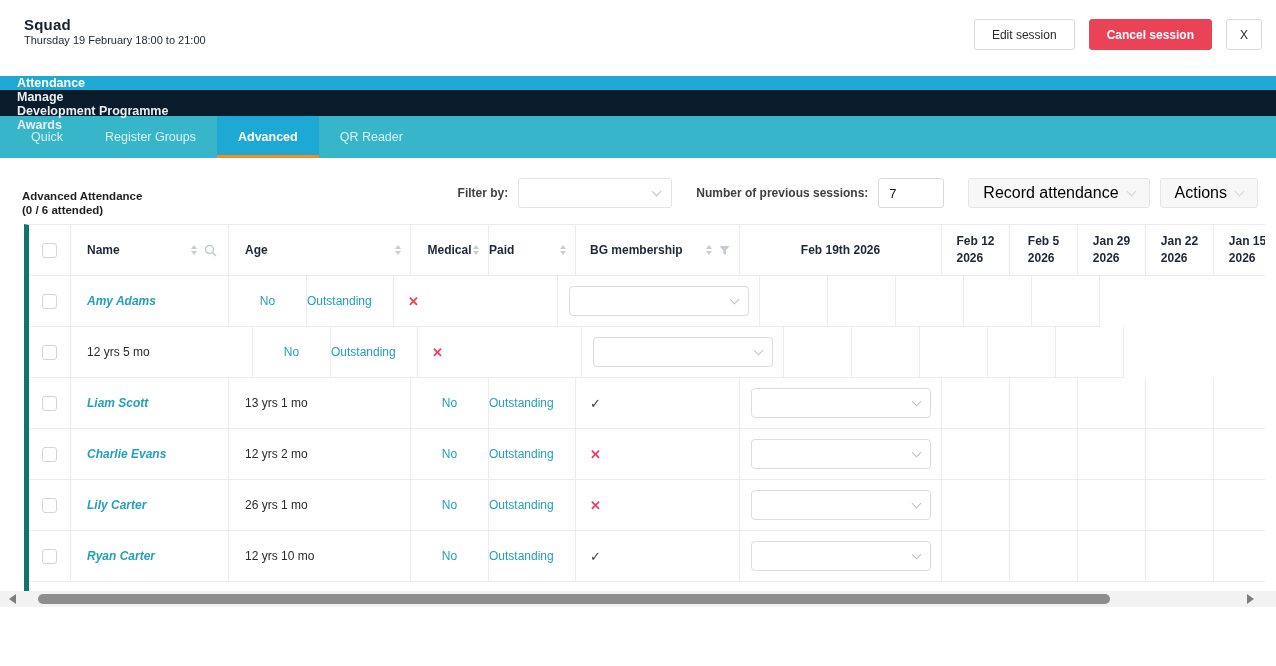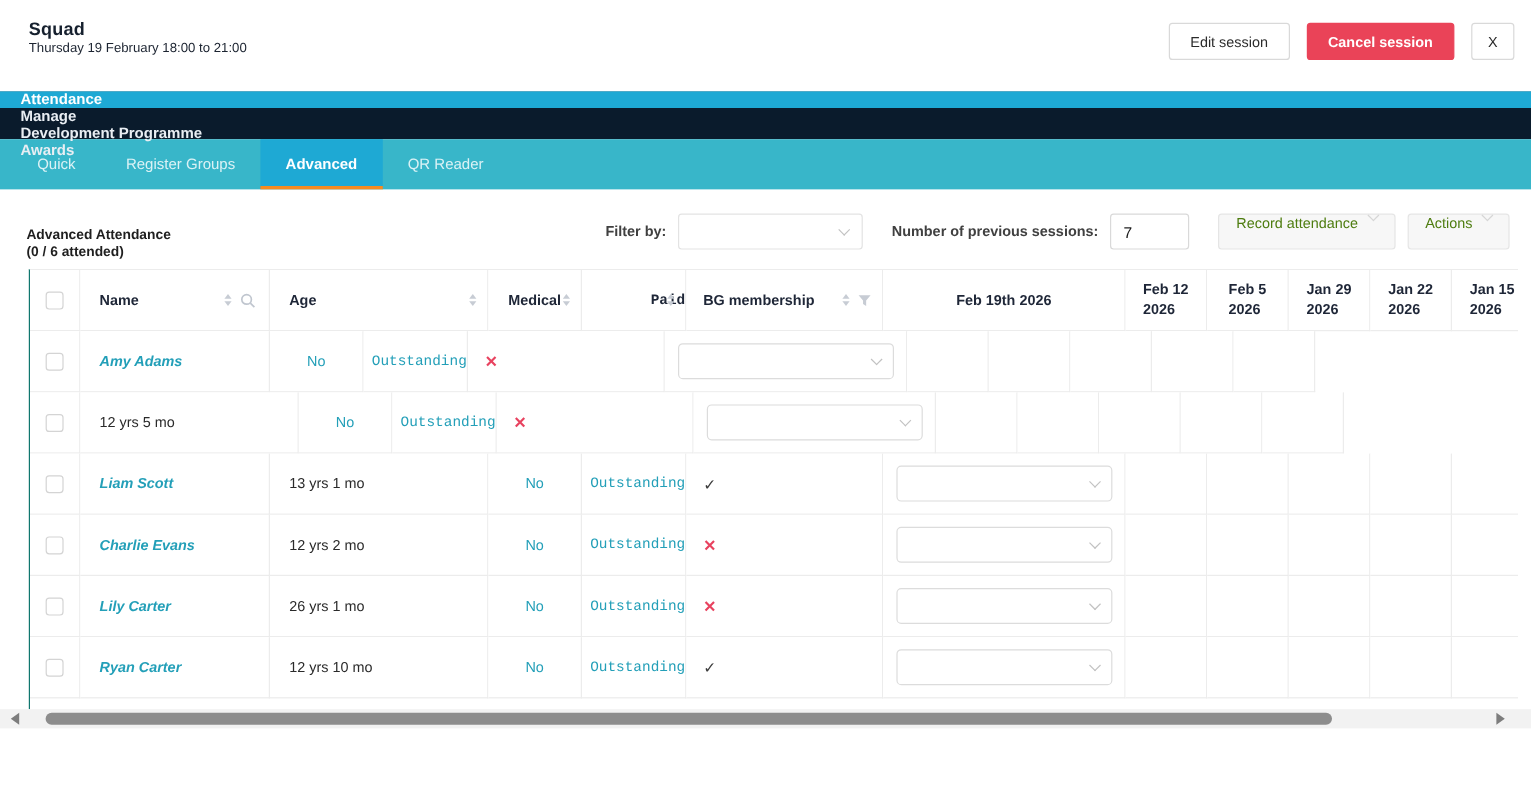--- a/index.html
+++ b/index.html
@@ -36,38 +36,38 @@
     font-weight:700; color:#1f1f1f; }
   .controls { position:absolute; right:18px; top:20px; display:flex; align-items:center; gap:10px; }
   .ctl-label { font-size:12px; font-weight:600; color:#404040; white-space:nowrap; }
   .select-box { position:relative; width:154px; height:30px; border:1px solid #e3e3e3;
     border-radius:3px; background:#fff; cursor:pointer; }
   .chev { width:7px; height:7px; border-right:1.5px solid #c2c2c2; border-bottom:1.5px solid #c2c2c2;
     transform:rotate(45deg); display:inline-block; }
   .select-box .chev { position:absolute; right:11px; top:9px; }
   .num-input { width:66px; height:30px; border:1px solid #d9d9d9; border-radius:3px;
     font-size:13px; color:#1c1c1c; padding:0 10px; font-family:inherit; }
-  .btn-disabled { height:30px; border:1px solid #e5e5e5; background:#f7f7f7; color:#4d7c0f;
-    border-radius:3px; font-size:12px; display:inline-flex; gap:9px; padding:0 14px; }
+  .btn-disabled { height:30px; border:1px solid #e5e5e5; background:#f7f7f7; color:#000000;
+    border-radius:3px; font-size:16px; display:inline-flex; align-items:center; gap:9px; padding:0 14px; }
   .btn-disabled .chev { border-color:#d6d6d6; margin-top:-3px; }
   .gap-lg { width:4px; }
 
   
   .table-wrap { margin-left:24px; width:1241px; height:367px; overflow:hidden;
-    border-top:1px solid #ececec; border-left:1px solid #0f766e; }
+    border-top:1px solid #ececec; border-left:5px solid #0f766e; }
   .trow { display:flex; width:1253px; }
   .cell { border-right:1px solid #ececec; border-bottom:1px solid #ececec;
     display:flex; align-items:center; position:relative; }
   .thead .cell { background:#f7f8fa; height:58px; }
   .trow .cell { height:51px; background:#fff; }
   .c-check { width:42px; justify-content:center; }
   .c-name { width:158px; padding:0 10px 0 16px; }
   .c-age  { width:182px; padding:0 12px 0 16px; }
   .c-med  { width:78px;  justify-content:center; }
-  .c-paid { width:87px;  justify-content:flex-end;font-family:Liberation Mono, monospace; }
+  .c-paid { width:87px;  justify-content:flex-start; }
   .c-bg   { width:164px; padding-left:14px; }
   .c-session { width:202px; justify-content:center; }
   .c-date { width:68px; justify-content:center; }
   .th-label { font-size:12px; font-weight:700; color:#1e2637; }
   .th-date { font-size:12px; font-weight:700; color:#1e2637; line-height:17px; }
   .hdr-icons { position:absolute; right:9px; display:flex; align-items:center; gap:7px; }
   .c-name .hdr-icons { right:11px; }
   .sort { display:flex; flex-direction:column; gap:2px; cursor:pointer; }
   .tri-up { width:0; height:0; border-left:3.5px solid transparent; border-right:3.5px solid transparent;
     border-bottom:4.5px solid #c7ccd4; }

